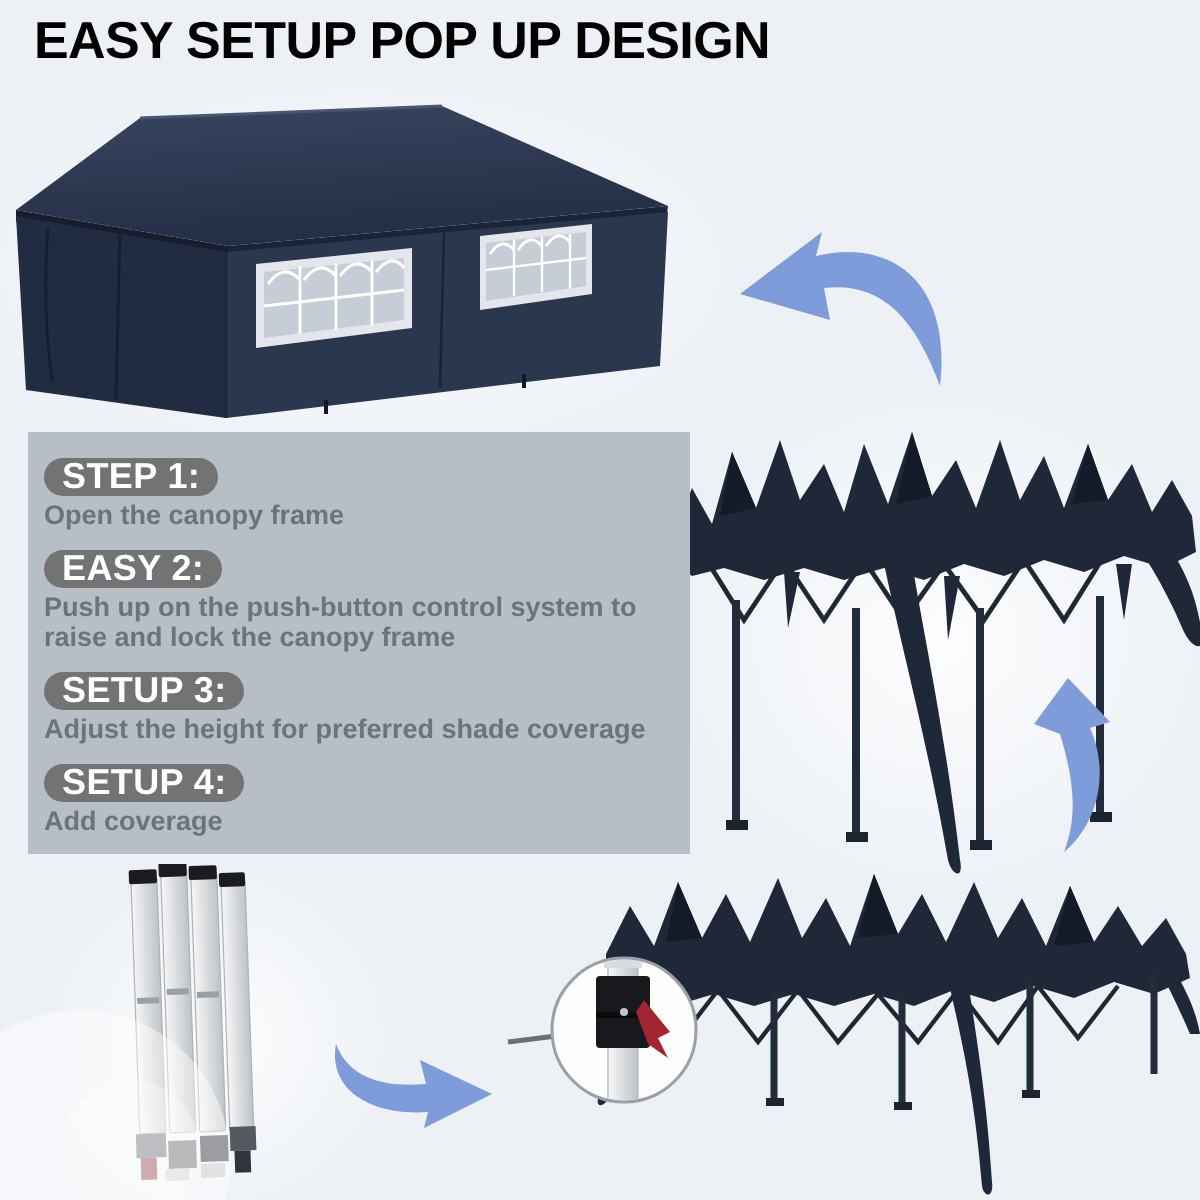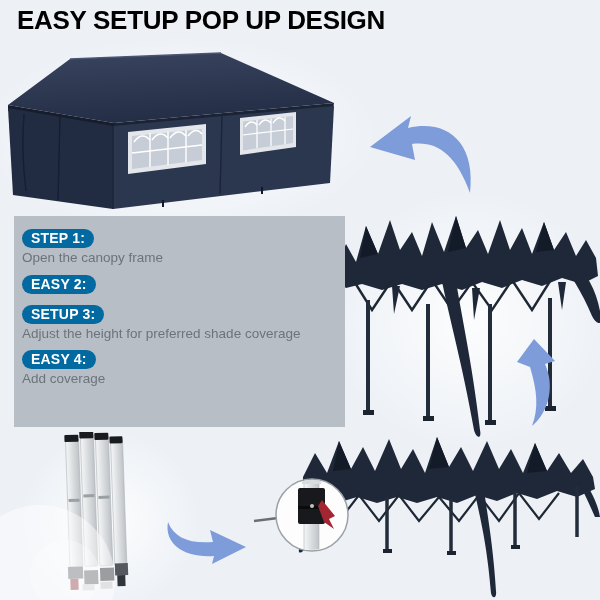--- a/index.html
+++ b/index.html
@@ -16,27 +16,27 @@
   }
   
   .photofade{border-radius:50%;background:radial-gradient(closest-side,rgba(255,255,255,.85),rgba(255,255,255,0));}
   
   #steps-panel{
     left:14px;top:216px;width:331px;height:211px;
     background:#b8bec6;box-sizing:border-box;padding:13px 10px 8px 8px;
   }
   .step{margin-bottom:9px;}
   .step-badge{
-    display:inline-block;background:#0369a1;color:#fff;
-    font-size:14px;font-weight:bold;line-height:16px;
+    display:inline-block;background:#737373;color:#fff;
+    font-size:18px;font-weight:bold;line-height:16px;
     padding:1px 9px 2px 9px;border-radius:10px;letter-spacing:.2px;
     margin-bottom:2px;
   }
   .step-desc{
-    font-size:13.5px;color:#6d737b;line-height:1.16;max-width:315px;
+    font-size:13.5px;color:#6d737b;line-height:1.16;max-width:315px;font-weight:bold;
   }
   svg{display:block;}
   .watermark{border-radius:50%;}
 </style>
 </head>
 <body>
 
 <div id="title" class="abs">EASY SETUP POP UP DESIGN</div>
 
 <div class="abs photofade" style="left:-20px;top:35px;width:400px;height:200px;"></div>
@@ -94,27 +94,28 @@
   <path d="M6,80 C2,96 0,108 4,120 C8,114 10,98 12,86 Z" fill="#1f2838"></path>
 </svg>
 
 <div id="steps-panel" class="abs">
   <div class="step">
     <span class="step-badge">STEP 1:</span>
     <div class="step-desc">Open the canopy frame</div>
   </div>
   <div class="step">
     <span class="step-badge">EASY 2:</span>
+    <div class="step-desc">Push up on the push-button control system to raise and lock the canopy frame</div>
   </div>
   <div class="step">
     <span class="step-badge">SETUP 3:</span>
     <div class="step-desc">Adjust the height for preferred shade coverage</div>
   </div>
   <div class="step">
-    <span class="step-badge">EASY 4:</span>
+    <span class="step-badge">SETUP 4:</span>
     <div class="step-desc">Add coverage</div>
   </div>
 </div>
 
 <svg class="abs" style="left:503px;top:334px;" width="56" height="96" viewBox="0 0 56 96">
   <path d="M29,92 C46,78 52,52 42,30 L52,27 L31,5 L14,28 L27,33 C34,56 36,74 29,92 Z" fill="#7e9cda"></path>
 </svg>
 
 <svg class="abs" style="left:295px;top:425px;" width="305" height="175" viewBox="0 0 305 175">
   <path d="M8,52 L20,28 L32,48 L44,16 L56,44 L68,22 L80,46 L94,14 L106,44 L118,24 L130,48 L142,12 L154,42 L166,22 L178,46 L192,16 L204,44 L216,24 L228,48 L240,18 L252,46 L264,28 L276,48 L288,34 L298,52 L300,64 L282,72 L262,66 L242,74 L222,68 L202,76 L182,70 L162,78 L142,72 L122,78 L102,72 L82,78 L62,72 L42,78 L22,72 L8,64 Z" fill="#1f2838"></path>

